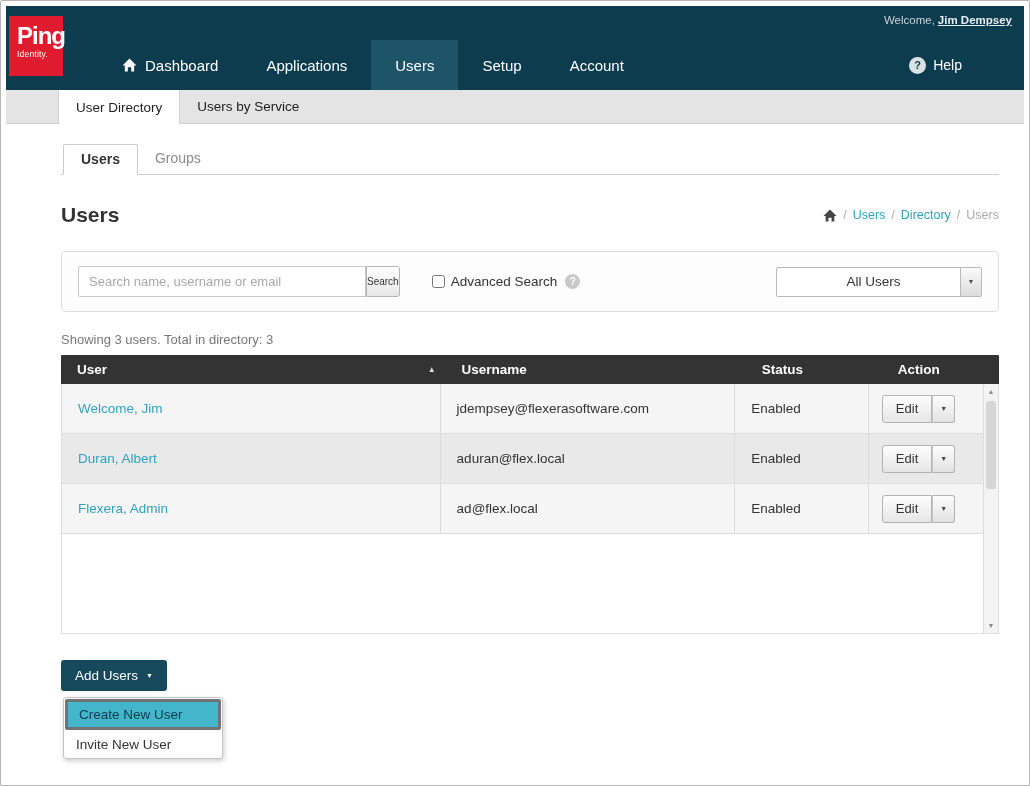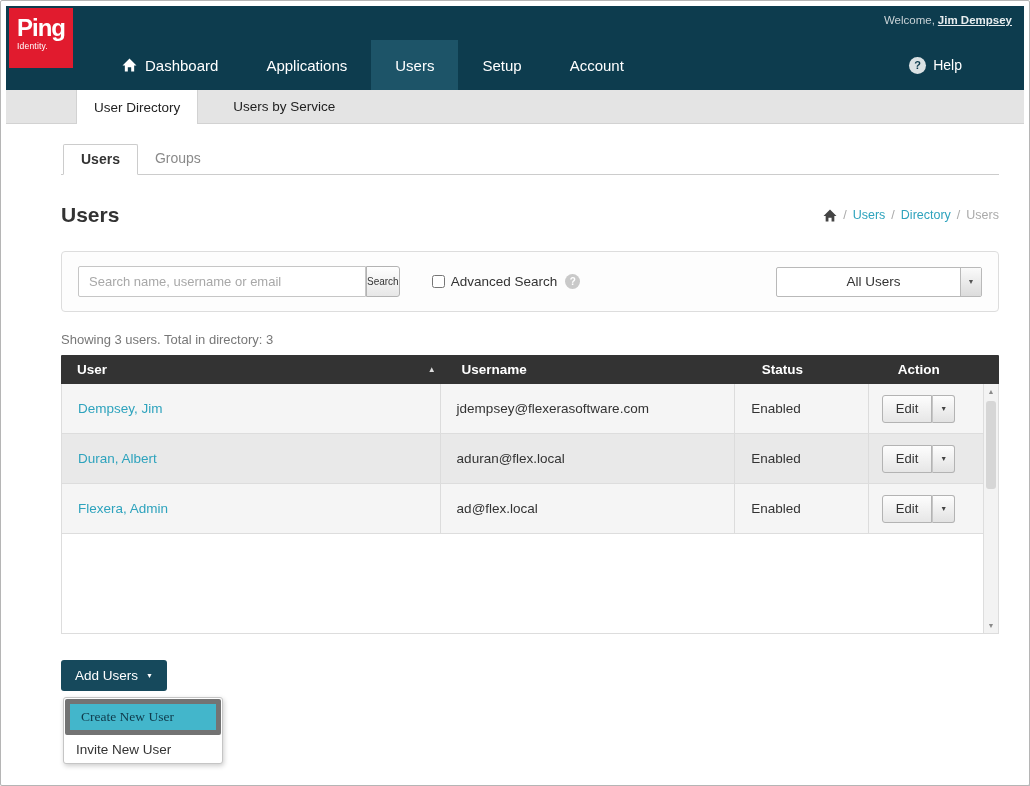--- a/index.html
+++ b/index.html
@@ -15,22 +15,22 @@
     box-shadow:3px 4px 6px rgba(0,0,0,0.35);
     background:#fff;
     padding:5px;
     overflow:hidden;
   }
   .page { width:100%; height:100%; overflow:hidden; }
 
   
   .topbar { position:relative; height:84px; background:#0d3c4e; }
   .logo {
-    position:absolute; left:3px; top:2px;
-    width:64px; height:60px;
+    position:absolute; left:3px; top:10px;
+    width:54px; height:60px;
     background:#e11b2e; color:#fff;
     padding:7px 0 0 8px; z-index:2;
   }
   .logo .l1 { font-size:24px; font-weight:bold; letter-spacing:-1px; line-height:26px; }
   .logo .l2 { font-size:8.5px; letter-spacing:.2px; }
   .welcome {
     position:absolute; right:12px; top:8px;
     font-size:11.5px; color:#c9d2d6;
   }
   .welcome a { color:#e8edef; text-decoration:underline; cursor:pointer; margin-left:3px;font-weight:bold; }
@@ -56,21 +56,21 @@
   }
 
   
   .subnav {
     height:34px; background:#e4e4e4;
     border-bottom:1px solid #d2d2d2;
     display:flex; padding-left:52px;
   }
   .subtab {
     display:flex; align-items:center;
-    padding:0 17px; font-size:13.5px; color:#222; cursor:pointer;margin-left:18px;
+    padding:0 17px; font-size:13.5px; color:#222; cursor:pointer;
   }
   .subtab.active {
     background:#fff;
     border-left:1px solid #d2d2d2; border-right:1px solid #d2d2d2;
     margin-bottom:-1px;
   }
 
   
   .content { padding:20px 25px 0 55px; }
 
@@ -214,21 +214,21 @@
     margin-top:6px; margin-left:2px; width:160px;
     background:#fff; border:1px solid #c5c5c5; border-radius:3px;
     box-shadow:1px 2px 5px rgba(0,0,0,.2);
     overflow:hidden;
   }
   .menu-item {
     padding:6px 12px; font-size:13.5px; color:#333; cursor:pointer;
   }
   .menu-item.highlight {
     background:#43b6cb; color:#0f3a4b;
-    border:5px solid #737373; margin:1px; padding:5px 11px; border-radius:2px;font-family:Liberation Serif, serif;
+    border:3px solid #737373; margin:1px; padding:5px 11px; border-radius:2px;
   }
 </style>
 </head>
 <body>
 
 <div class="screen">
 <div class="page">
 
   <header class="topbar">
     <div class="logo">
@@ -329,21 +329,21 @@
               <span>Status</span>
             </div>
         <div class="col-action">
               <span>Action</span>
             </div>
       </div>
       <div class="tbody">
 
         <div class="trow">
           <div class="td td-user col-user">
-                <a>Dempsey, Jim</a>
+                <a>Welcome, Jim</a>
               </div>
           <div class="td col-username">jdempsey@flexerasoftware.com</div>
           <div class="td col-status">Enabled</div>
           <div class="td td-action col-action">
             <span class="split-btn">
               <button class="edit-btn">Edit</button>
               <button class="caret-btn">
                     <span class="caret">▼</span>
                   </button>
             </span>

